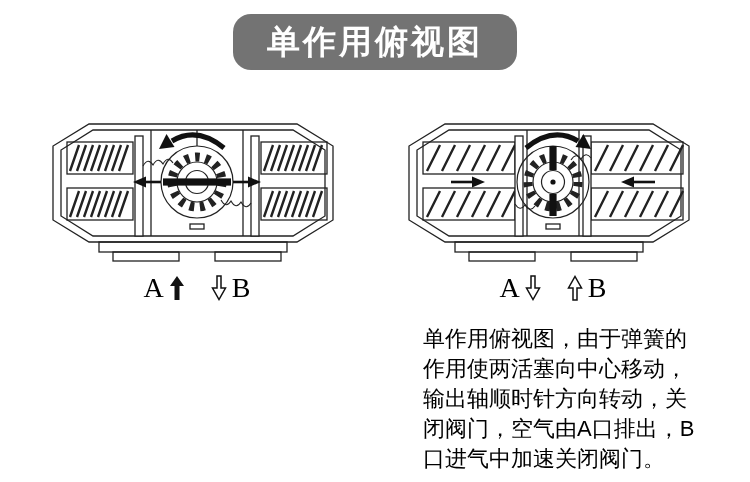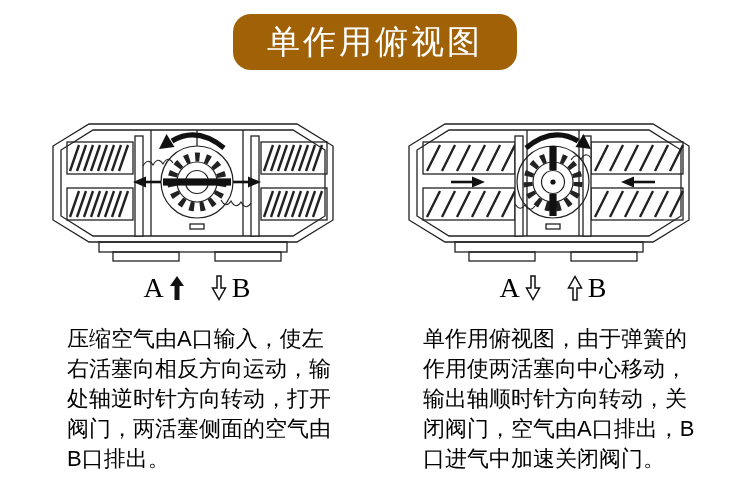--- a/index.html
+++ b/index.html
@@ -2,22 +2,22 @@
 <html><head>
 <meta charset="utf-8">
 <style>
   html,body{margin:0;padding:0;background:#ffffff;}
   body{
     width:750px;height:482px;overflow:hidden;
     font-family:"Liberation Sans", sans-serif;color:#000;
   }
   .banner-wrap{text-align:center;padding-top:14px;}
   .banner{
-    display:inline-block;background:#a16207;color:#fff;
-    font-size:33px;font-weight:normal;letter-spacing:3px;
+    display:inline-block;background:#737373;color:#fff;
+    font-size:33px;font-weight:bold;letter-spacing:3px;
     padding:9px 34px;border-radius:18px;line-height:1.15;
   }
   .diagrams{display:flex;justify-content:center;gap:56px;margin-top:50px;}
   .panel{width:300px;}
   svg.actuator{display:block;width:300px;height:150px;}
   .ports{
     display:flex;justify-content:center;align-items:center;gap:26px;
     margin-top:2px;height:32px;
     font-family:"Liberation Serif", serif;font-size:28px;
   }
@@ -97,21 +97,20 @@
         </svg>
       </span>
       <span class="pg">
         <svg width="16" height="26" viewBox="0 0 16 26">
           <path d="M6,1 L10,1 L10,13 L14.5,13 L8,24.5 L1.5,13 L6,13 Z" fill="#fff" stroke="#111" stroke-width="1.5"></path>
         </svg>
         <span>B</span>
       </span>
     </div>
 
-    <p class="desc">压缩空气由A口输入，使左右活塞向相反方向运动，输处轴逆时针方向转动，打开阀门，两活塞侧面的空气由B口排出。</p>
   </div>
 
   <div class="panel">
     <svg class="actuator" viewBox="0 0 300 150">
       <g stroke="#222" fill="none" stroke-width="1.3">
         <polygon points="42,4 250,4 286,26 286,100 250,122 42,122 6,100 6,26"></polygon>
         <polygon points="46,10 246,10 278,30 278,96 246,116 46,116 14,96 14,30"></polygon>
         <rect x="52" y="122" width="188" height="10"></rect>
         <rect x="66" y="132" width="66" height="9"></rect>
         <rect x="168" y="132" width="66" height="9"></rect>

